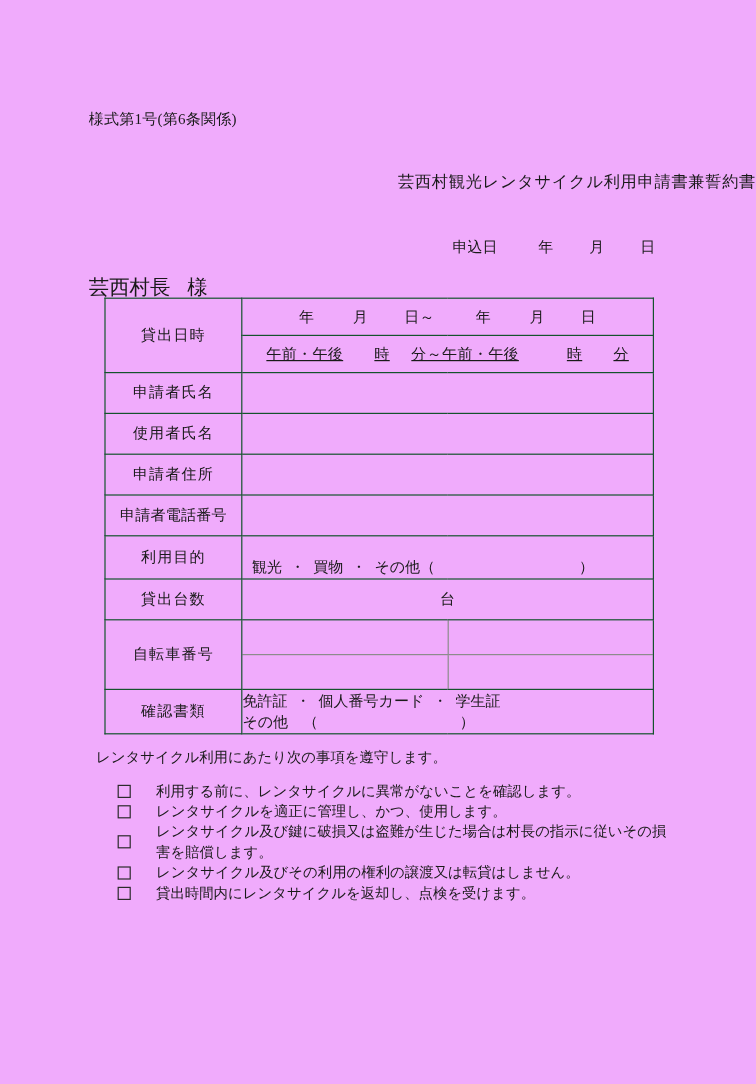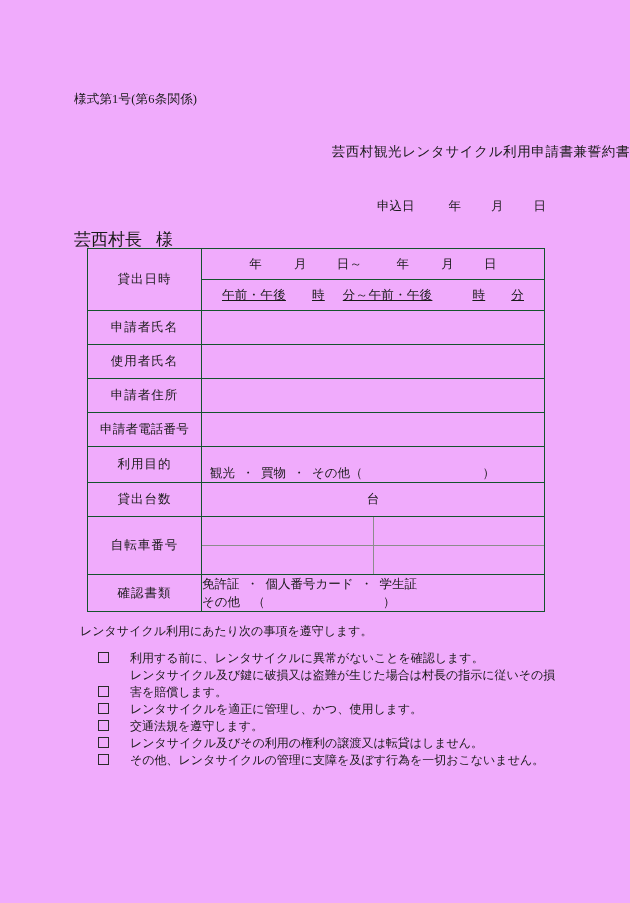--- a/index.html
+++ b/index.html
@@ -169,23 +169,22 @@
     white-space: nowrap;
     margin-bottom: 11px;
   }
   .pledge-list {
     list-style: none;
     margin: 0;
     padding: 0;
   }
   .pledge-item {
     display: flex;
-    align-items: flex-end;
+    align-items: center;
     margin: 0;
-    font-family: Liberation Mono, monospace;
   }
   .cbox {
     flex: 0 0 auto;
     width: 22px;
     margin-left: 18px;
     font-size: 12px;
     line-height: 17px;
   }
   .cbox-glyph {
     display: inline-block;
@@ -296,34 +295,30 @@
 
   <div class="pledge">
     <div class="pledge-intro">レンタサイクル利用にあたり次の事項を遵守します。</div>
     <ul class="pledge-list">
       <li class="pledge-item">
         <span class="cbox"><span class="cbox-glyph"></span></span>
         <span class="pledge-text">利用する前に、レンタサイクルに異常がないことを確認します。</span>
       </li>
       <li class="pledge-item">
         <span class="cbox"><span class="cbox-glyph"></span></span>
+        <span class="pledge-text">レンタサイクルを適正に管理し、かつ、使用します。</span>
+      </li>
+      <li class="pledge-item">
+        <span class="cbox"><span class="cbox-glyph"></span></span>
         <span class="pledge-text">レンタサイクル及び鍵に破損又は盗難が生じた場合は村長の指示に従いその損害を賠償します。</span>
       </li>
       <li class="pledge-item">
         <span class="cbox"><span class="cbox-glyph"></span></span>
-        <span class="pledge-text">レンタサイクルを適正に管理し、かつ、使用します。</span>
-      </li>
-      <li class="pledge-item">
-        <span class="cbox"><span class="cbox-glyph"></span></span>
-        <span class="pledge-text">交通法規を遵守します。</span>
-      </li>
-      <li class="pledge-item">
-        <span class="cbox"><span class="cbox-glyph"></span></span>
         <span class="pledge-text">レンタサイクル及びその利用の権利の譲渡又は転貸はしません。</span>
       </li>
       <li class="pledge-item">
         <span class="cbox"><span class="cbox-glyph"></span></span>
-        <span class="pledge-text">その他、レンタサイクルの管理に支障を及ぼす行為を一切おこないません。</span>
+        <span class="pledge-text">貸出時間内にレンタサイクルを返却し、点検を受けます。</span>
       </li>
     </ul>
   </div>
 
 </div>
 
 </body></html>

